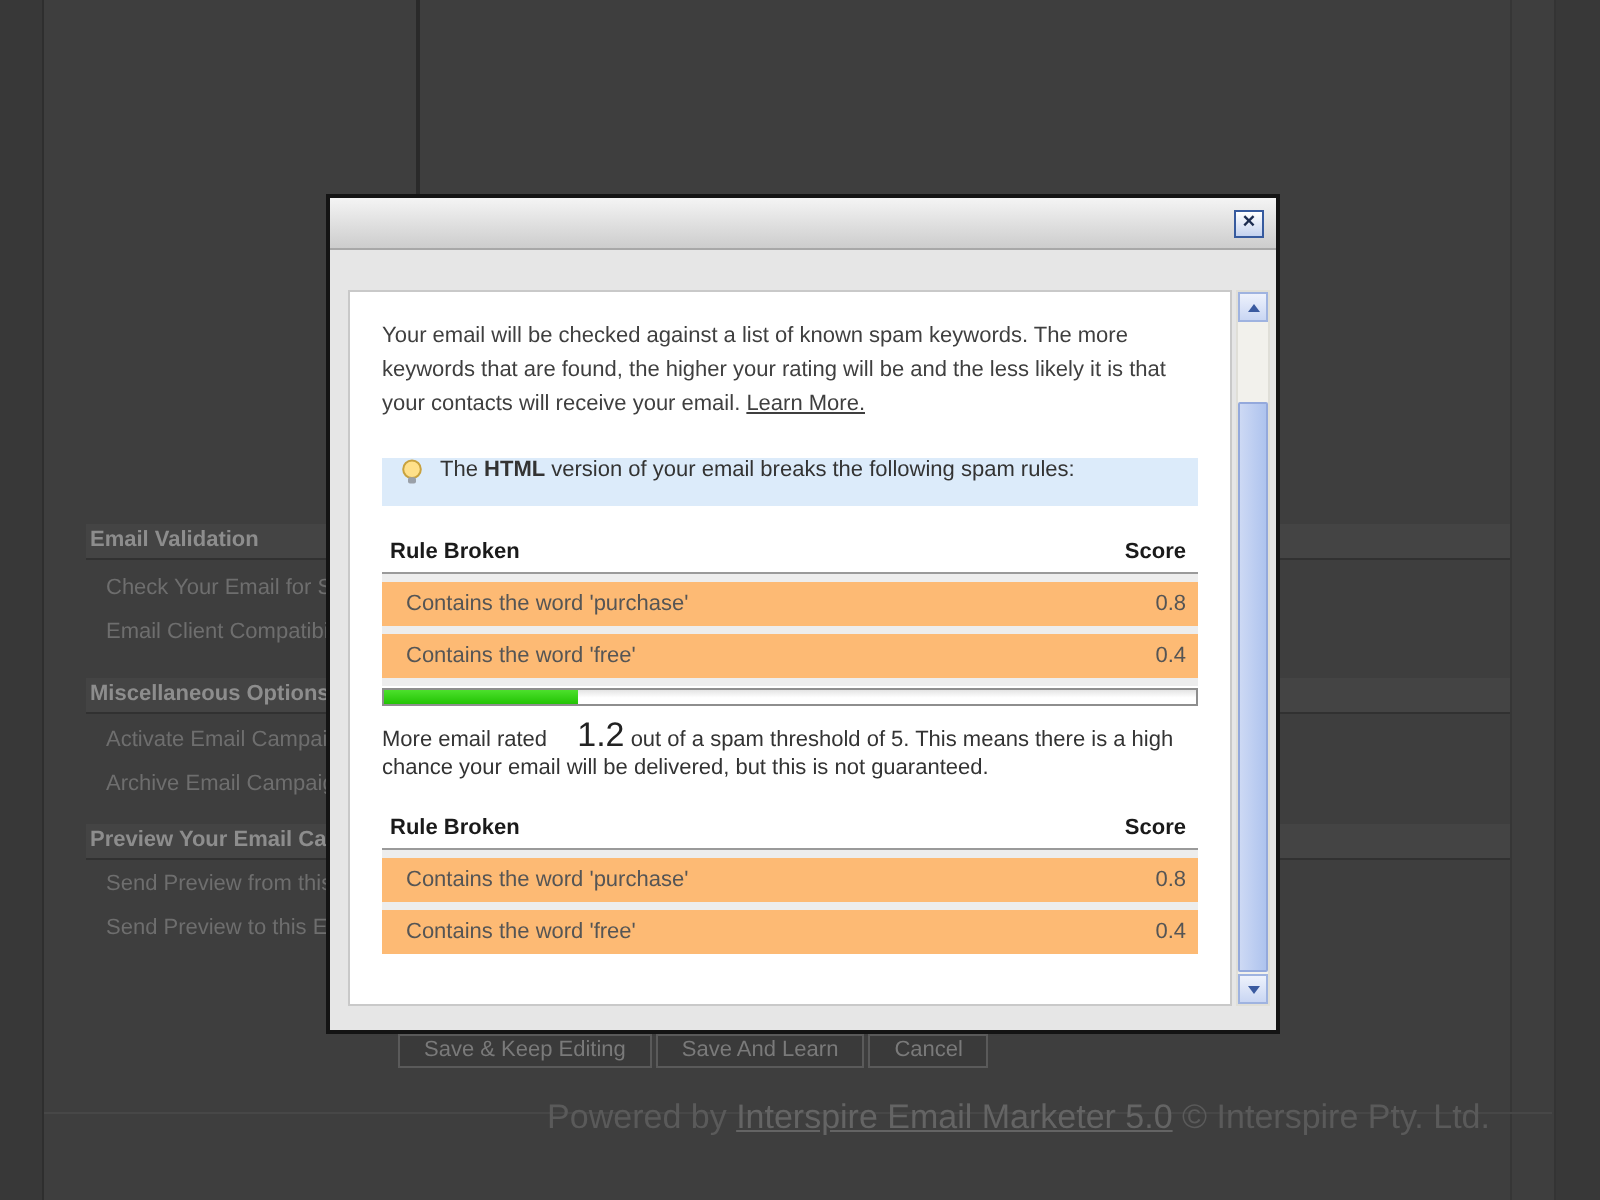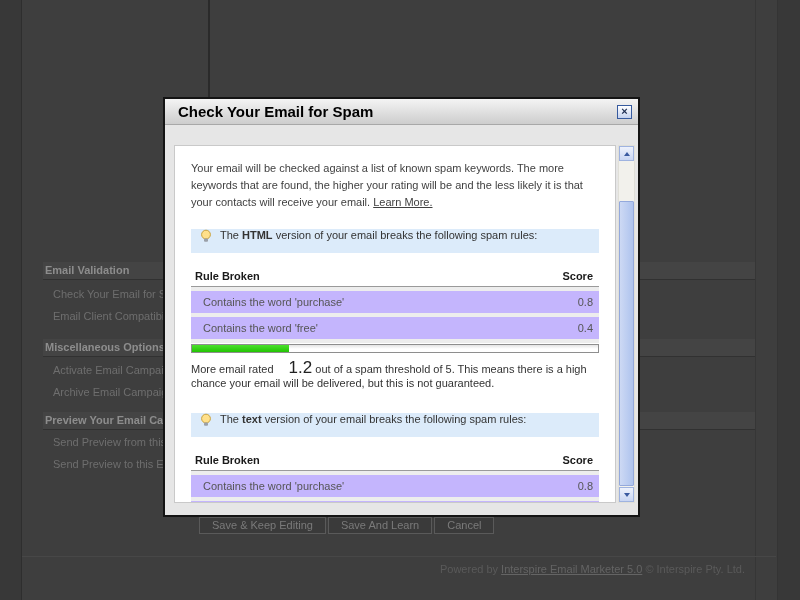--- a/index.html
+++ b/index.html
@@ -21,21 +21,21 @@
 
   .bg-item { position:absolute; left:53px; font-size:11px; color:#6e6e6e; z-index:1; white-space:nowrap; }
   .it-1 { top:288px; } .it-2 { top:310px; }
   .it-3 { top:364px; } .it-4 { top:386px; }
   .it-5 { top:436px; } .it-6 { top:458px; }
 
   .bg-buttons { position:absolute; left:199px; top:517px; display:flex; gap:2px; z-index:1; }
   .bg-btn { border:1px solid #5a5a5a; background:#3a3a3a; color:#7a7a7a; font-size:11px; padding:1px 12px 2px; white-space:nowrap; }
 
   .footer-line { position:absolute; left:22px; top:556px; width:754px; border-top:1px solid #474747; z-index:1; }
-  .footer { position:absolute; top:563px; right:55px; font-size:11px; color:#5a5a5a; z-index:1; white-space:nowrap; }
+  .footer { position:absolute; top:549px; right:55px; font-size:17px; color:#5a5a5a; z-index:1; white-space:nowrap; }
   .footer .f-link { color:#646464; text-decoration:underline; }
 
   
   .modal { position:absolute; left:163px; top:97px; width:477px; height:420px; background:#e6e6e6; border:2px solid #141414; z-index:10; }
   .modal-titlebar { height:26px; background:linear-gradient(#f4f4f4,#cdcdcd); border-bottom:1px solid #a8a8a8; display:flex; align-items:center; padding:0 6px 0 13px; }
   .modal-title { font-size:15px; font-weight:bold; color:#000; }
   .close-btn { margin-left:auto; width:15px; height:14px; border:1px solid #365a9e; background:linear-gradient(#ffffff,#c4d2ef); display:flex; align-items:center; justify-content:center; font-size:11px; font-weight:bold; color:#1c2c50; line-height:1; cursor:pointer; }
 
   .modal-body { display:flex; height:391px; padding:20px 3px 13px 9px; }
   .white-panel { flex:1; background:#fff; border:1px solid #c9c9c9; padding:12px 16px 0; overflow:hidden; }
@@ -44,21 +44,21 @@
   .learn-more { color:#3f3f3f; text-decoration:underline; cursor:pointer; }
 
   .info-bar { background:#dcebfa; height:24px; display:flex; padding:0 8px; font-size:11px; color:#333; gap:7px; }
   .info-bar.second { margin-top:23px; }
   .info-bar b { font-weight:bold; }
   .bulb { width:14px; height:14px; flex:0 0 auto; }
 
   .rules-table { margin-top:13px; font-size:11px; color:#555; }
   .t-head { display:flex; justify-content:space-between; font-weight:bold; color:#1a1a1a; padding:4px 6px 4px 4px; border-bottom:1px solid #9a9a9a; }
   .t-sep { height:4px; background:#ededed; }
-  .t-row { display:flex; justify-content:space-between; padding:5px 6px 5px 12px; background:#c4b5fd; }
+  .t-row { display:flex; justify-content:space-between; padding:5px 6px 5px 12px; background:#fdba74; }
 
   .progress { height:9px; border:1px solid #8e8e8e; background:linear-gradient(#e4e4e4,#ffffff 55%); margin-top:1px; }
   .progress-fill { height:100%; background:linear-gradient(#4ce02c,#23c404); }
 
   .rating { font-size:11px; color:#333; line-height:14px; margin:8px 0 0; }
   .rating .big { font-size:17px; color:#222;margin-left:12px; }
 
   
   .scrollbar { width:17px; margin-left:2px; display:flex; flex-direction:column; background:#f2f1ec; border:1px solid #e0dfd8; }
   .sb-btn { height:15px; flex:0 0 auto; background:linear-gradient(#eef2fc,#c9d6f3); border:1px solid #9fb3e0; display:flex; align-items:center; justify-content:center; cursor:pointer; }
@@ -95,21 +95,20 @@
 
 <div class="footer-line"></div>
 <div class="footer">
   <span>Powered by</span>
   <span class="f-link">Interspire Email Marketer 5.0</span>
   <span>© Interspire Pty. Ltd.</span>
 </div>
 
 <div class="modal">
   <div class="modal-titlebar">
-    <span class="modal-title">Check Your Email for Spam</span>
     <span class="close-btn">×</span>
   </div>
   <div class="modal-body">
     <div class="white-panel">
 
       <p class="intro">
         <span>Your email will be checked against a list of known spam keywords. The more keywords that are found, the higher your rating will be and the less likely it is that your contacts will receive your email.</span>
         <span class="learn-more">Learn More.</span>
       </p>
 
@@ -146,31 +145,20 @@
       <div class="progress">
         <div class="progress-fill" style="width:24%"></div>
       </div>
 
       <p class="rating">
         <span>More email rated</span>
         <span class="big">1.2</span>
         <span>out of a spam threshold of 5. This means there is a high chance your email will be delivered, but this is not guaranteed.</span>
       </p>
 
-      <div class="info-bar second">
-        <svg class="bulb" viewBox="0 0 14 14">
-          <circle cx="7" cy="5.6" r="4.4" fill="#ffe08a" stroke="#c9a23e" stroke-width="1"></circle>
-          <rect x="5" y="9.6" width="4" height="3.2" rx="1" fill="#9aa0a8"></rect>
-        </svg>
-        <span>
-          <span>The</span>
-          <b>text</b>
-          <span>version of your email breaks the following spam rules:</span>
-        </span>
-      </div>
 
       <div class="rules-table">
         <div class="t-head">
           <span>Rule Broken</span>
           <span>Score</span>
         </div>
         <div class="t-sep"></div>
         <div class="t-row">
           <span>Contains the word 'purchase'</span>
           <span>0.8</span>

